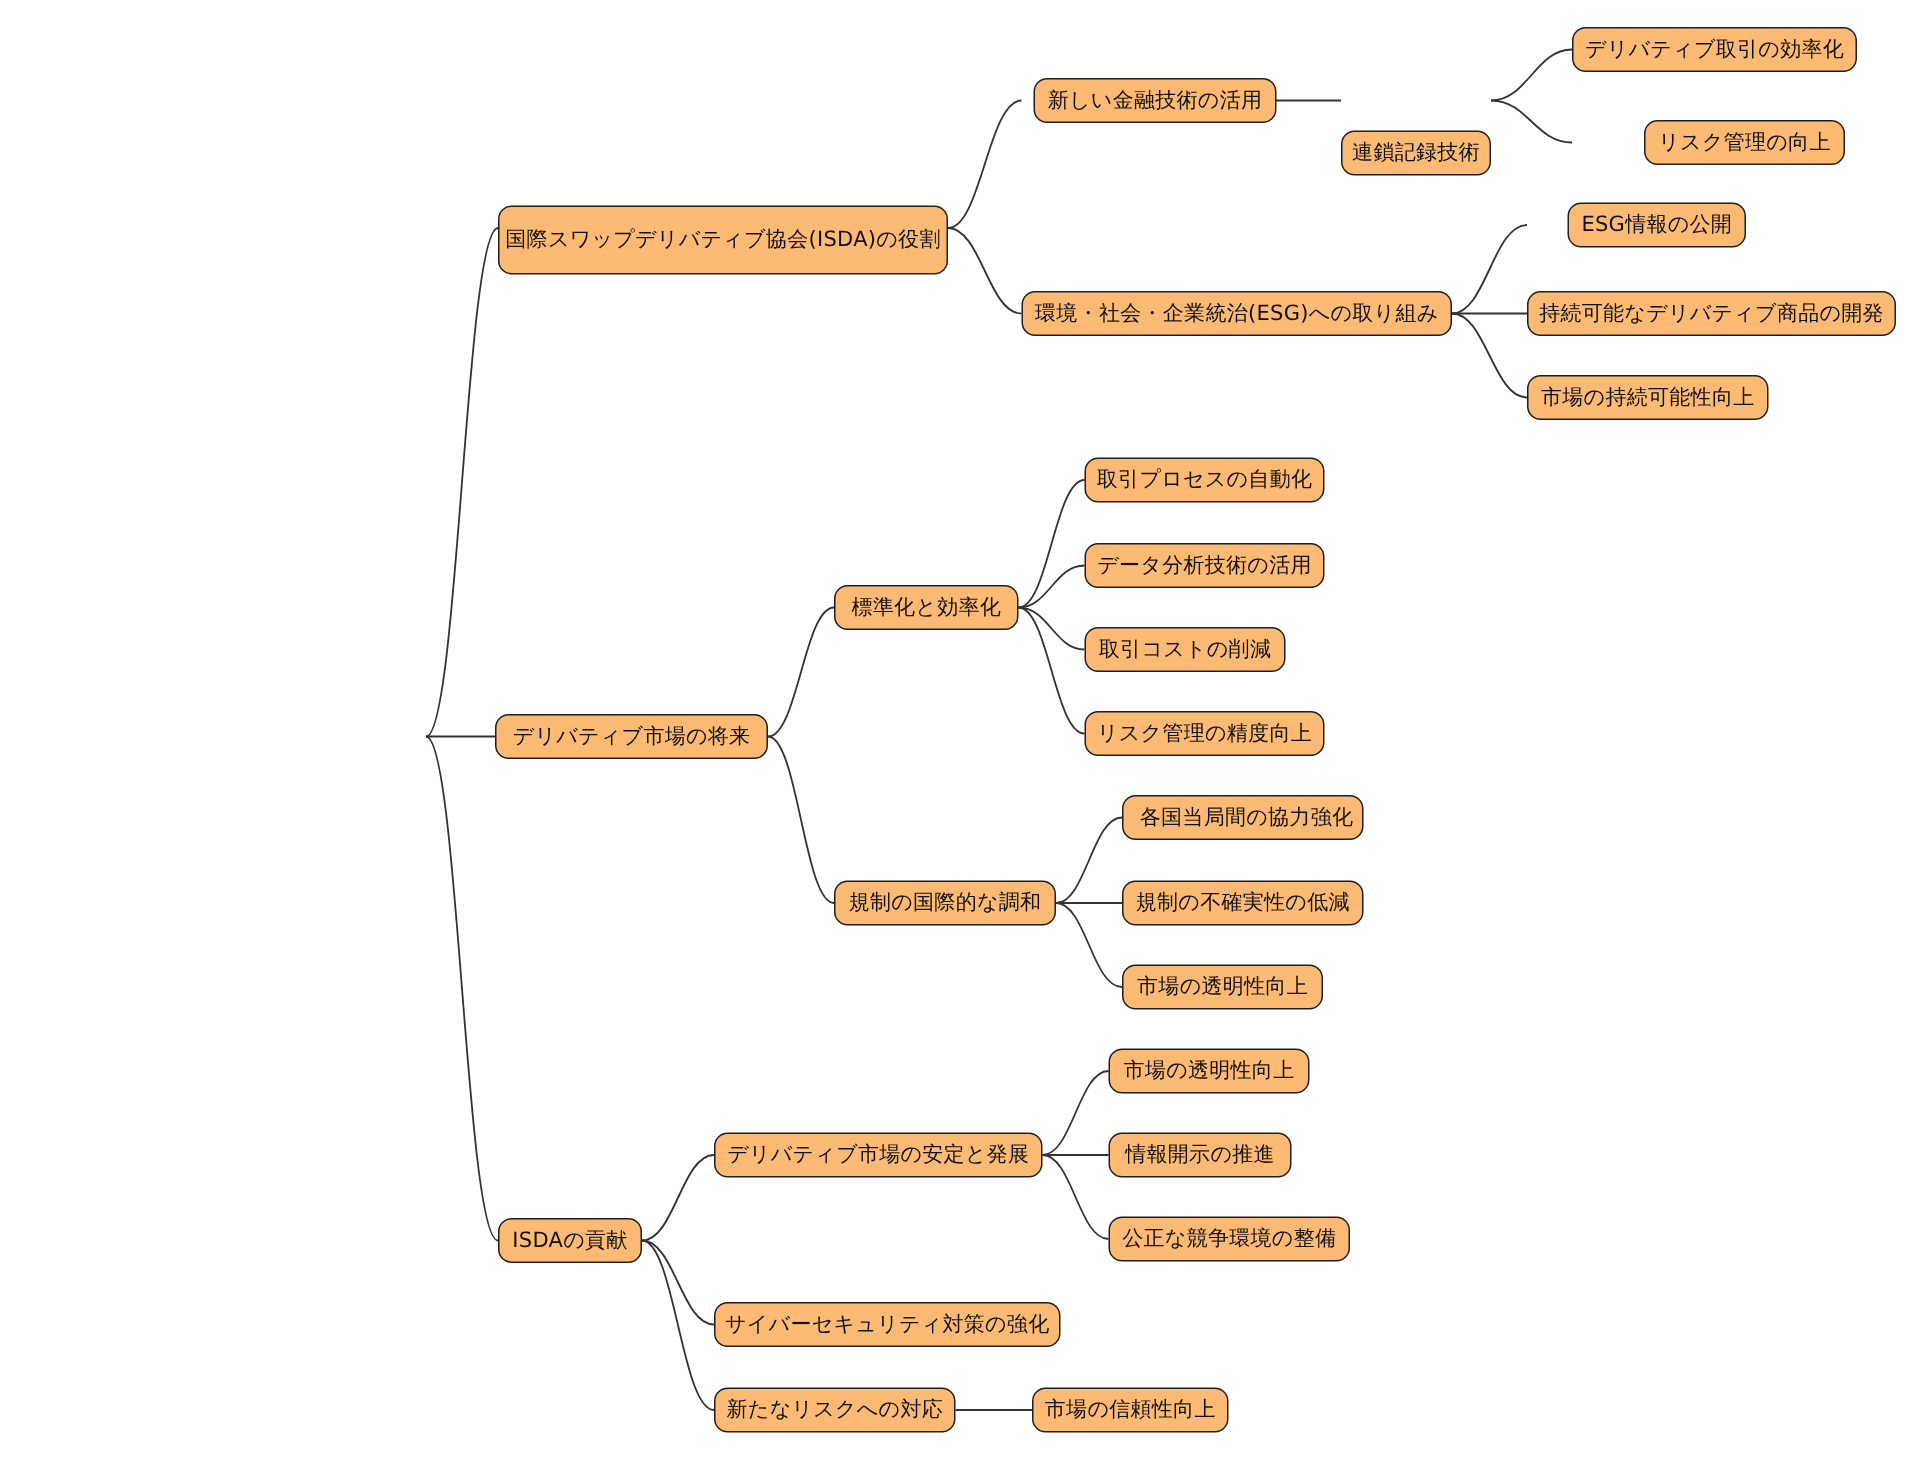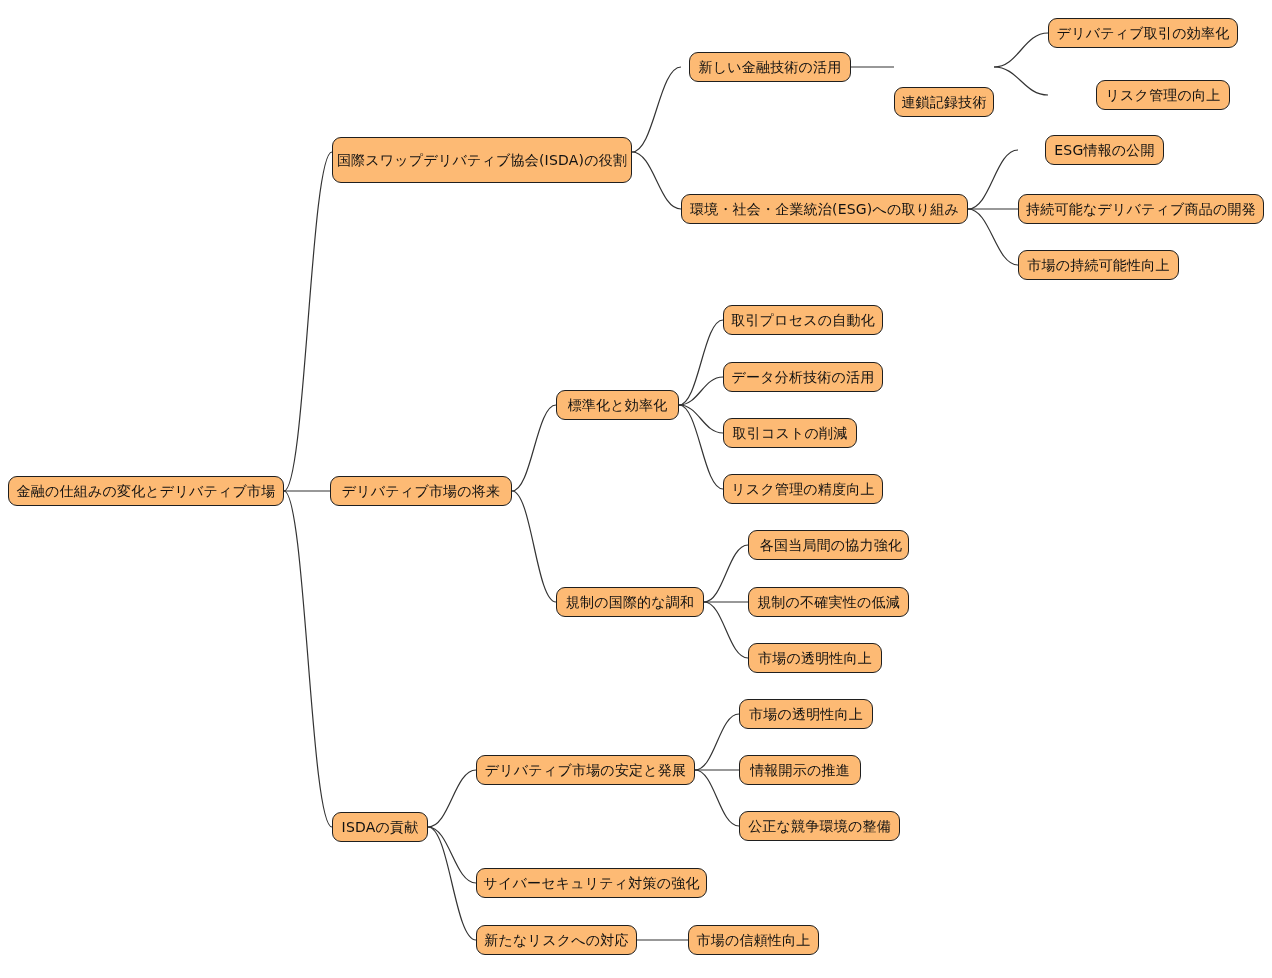--- a/index.html
+++ b/index.html
@@ -71,23 +71,20 @@
       <path d="M 704 602 C 723.8 602 728.2 658 748 658" fill="none" stroke="#333333" stroke-width="1.2"></path>
       <path d="M 428 827 C 449.6 827 454.4 770 476 770" fill="none" stroke="#333333" stroke-width="1.2"></path>
       <path d="M 428 827 C 449.6 827 454.4 883 476 883" fill="none" stroke="#333333" stroke-width="1.2"></path>
       <path d="M 428 827 C 449.6 827 454.4 940 476 940" fill="none" stroke="#333333" stroke-width="1.2"></path>
       <path d="M 695 770 C 714.8 770 719.2 714 739 714" fill="none" stroke="#333333" stroke-width="1.2"></path>
       <path d="M 695 770 C 714.8 770 719.2 770 739 770" fill="none" stroke="#333333" stroke-width="1.2"></path>
       <path d="M 695 770 C 714.8 770 719.2 826 739 826" fill="none" stroke="#333333" stroke-width="1.2"></path>
       <path d="M 637 940 C 659.95 940 665.05 940 688 940" fill="none" stroke="#333333" stroke-width="1.2"></path>
     </svg>
 
-  <div class="node root" style="left: 8px; top: 476px; width: 276px; height: 30px;">
-      <span>金融の仕組みの変化とデリバティブ市場</span>
-    </div>
 
   <div class="node" style="left: 332px; top: 137px; width: 300px; height: 46px;">
       <span>国際スワップデリバティブ協会(ISDA)の役割</span>
     </div>
   <div class="node" style="left: 689px; top: 52px; width: 162px; height: 30px;">
       <span>新しい金融技術の活用</span>
     </div>
   <div class="node" style="left: 894px; top: 52px; width: 100px; height: 30px; margin-top: 35px;">
       <span>連鎖記録技術</span>
     </div>

